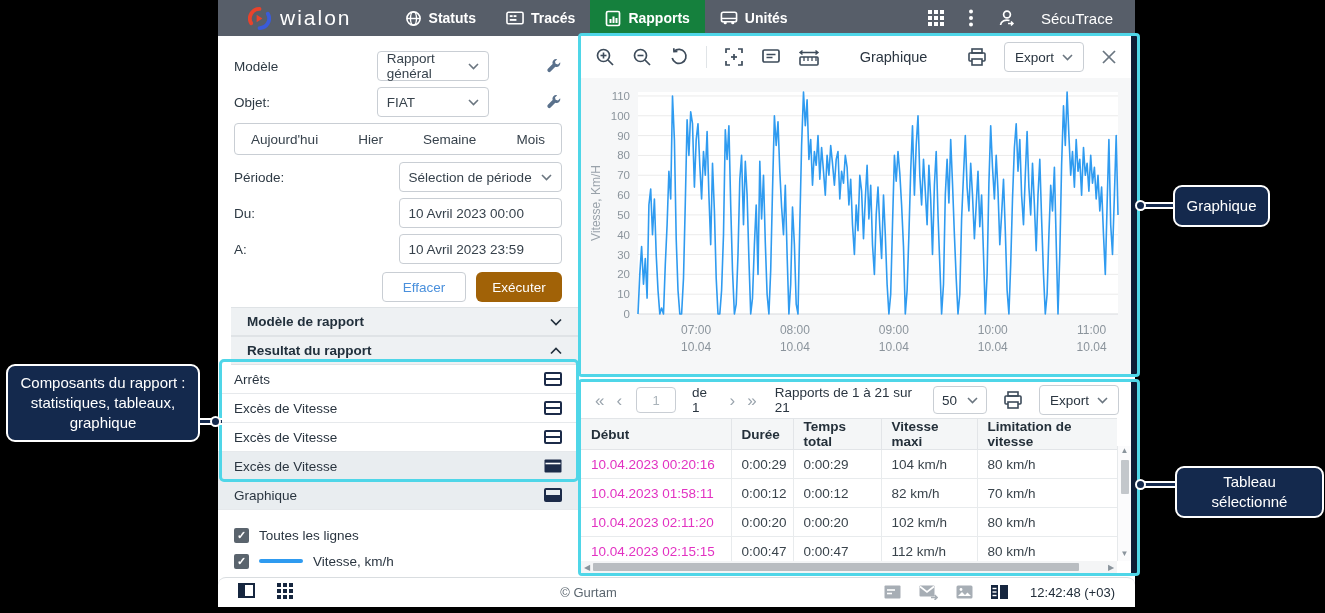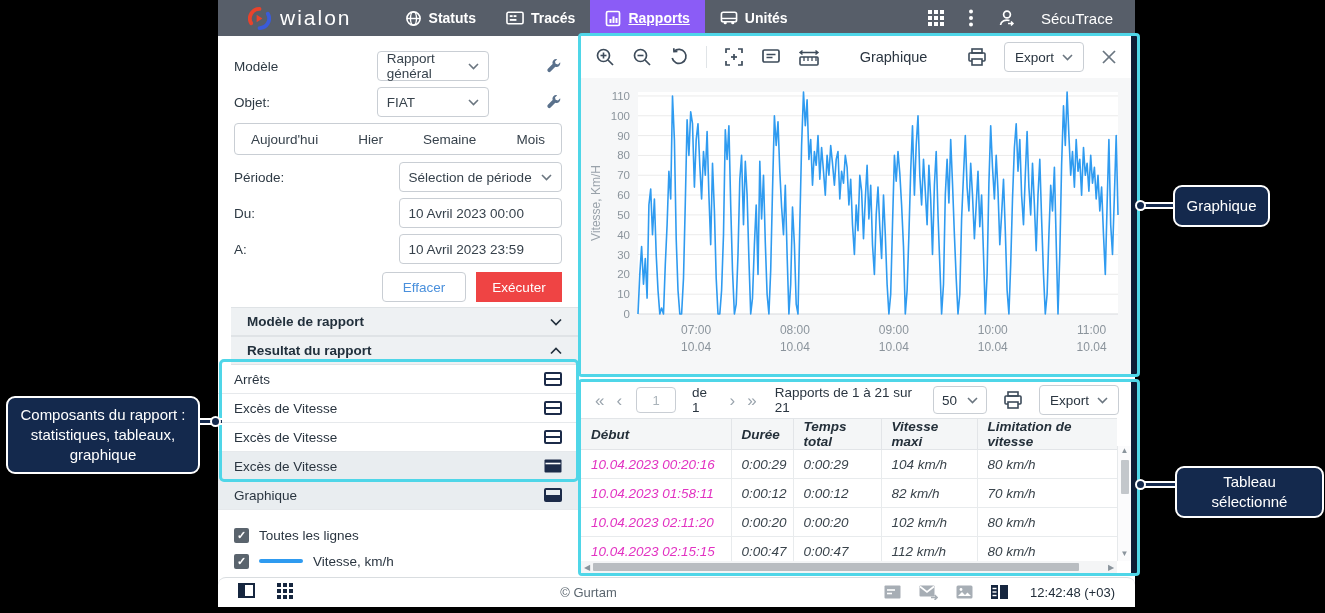--- a/index.html
+++ b/index.html
@@ -7,40 +7,40 @@
 
   
   #app { position:absolute; left:218px; top:0; width:917px; height:607px; background:#fff; }
 
   
   #navbar { position:absolute; left:0; top:0; right:0; height:36px; background:#575e69; display:flex; align-items:center; color:#fff; }
   .brand { display:flex; align-items:center; gap:9px; margin-left:30px; }
   .brand-text { font-size:21px; font-weight:400; letter-spacing:2px; color:#fff; }
   .nav-tabs { display:flex; height:36px; margin-left:38px; }
   .nav-tab { display:flex; align-items:center; gap:7px; padding:0 15px; font-size:14px; font-weight:700; color:#fff; cursor:pointer; }
-  .nav-tab.active { background:#8b5cf6;text-decoration:underline; }
+  .nav-tab.active { background:#15803d; }
   .nav-right { margin-left:auto; display:flex; align-items:center; gap:24px; margin-right:22px; }
   .nav-right .acct { font-size:15px; }
   .nicon { display:inline-flex; color:#fff; }
 
   
   #left-panel { position:absolute; left:0; top:36px; width:360px; bottom:30px; background:#fff; }
   .form { padding:12px 16px 0 16px; }
   .frow { height:36px; display:flex; align-items:center;gap:45px; }
   .flabel { width:140px; font-size:13.5px; color:#2e3a44; }
   .select, .tinput { height:30px; border:1px solid #c9ced4; border-radius:4px; display:flex; align-items:center; justify-content:space-between; padding:0 9px; font-size:13.5px; color:#37424c; background:#fff; }
   .select { width:152px; }
   .select.wide, .tinput { width:188px; }
   .wrench { margin-left:12px; display:inline-flex; color:#5a718c; cursor:pointer; }
   .chev { color:#6b7680; display:inline-flex; }
   .quick { height:32px; border:1px solid #c9ced4; border-radius:4px; display:flex; align-items:center; justify-content:space-between; padding:0 16px; margin:3px 0 4px 0; }
   .quick span { font-size:13.5px; color:#37424c; cursor:pointer; }
   .btnrow { height:40px; display:flex; align-items:center; justify-content:flex-end; gap:10px; padding-right:0; }
   .btn-outline { width:84px; height:30px; border:1px solid #c9ced4; border-radius:4px; background:#fff; color:#4a90dc; font-size:13.5px; display:flex; align-items:center; justify-content:center; cursor:pointer; }
-  .btn-primary { width:86px; height:30px; border:none; border-radius:0; background:#ef4444; color:#fff; font-size:13.5px; display:flex; align-items:center; justify-content:center; cursor:pointer; }
+  .btn-primary { width:86px; height:30px; border:none; border-radius:6px; background:#a16207; color:#fff; font-size:13.5px; display:flex; align-items:center; justify-content:center; cursor:pointer; }
 
   .sec-h { height:29px; background:#eef1f3; border-top:1px solid #dfe3e6; border-bottom:1px solid #dfe3e6; display:flex; align-items:center; justify-content:space-between; padding:0 16px; font-size:13.5px; font-weight:700; color:#22303c; cursor:pointer;margin-left:13px; }
   .litem { height:29px; display:flex; align-items:center; justify-content:space-between; padding:0 16px; border-bottom:1px solid #e6e9ec; font-size:13.5px; color:#2a3540; cursor:pointer; background:#fff; }
   .litem.sel { background:#e9edf0; }
   .licon { color:#1c2b49; display:inline-flex; }
 
   .legendblock { padding:12px 16px 0 16px; }
   .lrow { display:flex; align-items:center; gap:10px; height:26px; font-size:13.5px; color:#2a3540; }
   .cbx { width:15px; height:15px; border-radius:2px; background:#5a646d; color:#fff; font-size:11px; font-weight:700; display:flex; align-items:center; justify-content:center; cursor:pointer; }
   .swatch { width:44px; height:4px; border-radius:2px; }
@@ -70,21 +70,21 @@
 
   
   .ttoolbar { height:36px; display:flex; align-items:center; padding:0 12px; gap:8px; background:#fff; }
   .pgnav { font-size:17px; color:#9aa4ad; cursor:pointer; line-height:1; padding:0 2px; }
   .pagebox { width:44px; height:26px; border:1px solid #c9ced4; border-radius:4px; display:flex; align-items:center; justify-content:center; font-size:13px; color:#aab3ba; margin:0 4px; }
   .oftext { font-size:13.5px; color:#2a3540; margin:0 4px; }
   .summary { font-size:13.5px; color:#2a3540; margin-left:8px; }
   .sizesel { width:58px; height:28px; border:1px solid #c9ced4; border-radius:4px; display:flex; align-items:center; justify-content:space-between; padding:0 8px; font-size:13.5px; color:#2a3540; margin-left:10px; cursor:pointer; }
   .ttoolbar .ticon { color:#3d4b5a; display:inline-flex; cursor:pointer; margin-left:8px; }
 
-  table.rpt { border-collapse:collapse; width:536px; table-layout:fixed;font-style:italic; }
+  table.rpt { border-collapse:collapse; width:536px; table-layout:fixed; }
   table.rpt th { height:28px; background:#f4f6f7; border-top:1px solid #e2e5e8; border-bottom:1px solid #e2e5e8; border-right:1px solid #e2e5e8; font-size:13.5px; font-weight:700; color:#24303a; text-align:left; padding:0 10px; }
   table.rpt td { height:29px; border-bottom:1px solid #e8ebed; border-right:1px solid #e8ebed; font-size:13.5px; color:#3a444c; padding:0 10px; background:#fff; }
   table.rpt td.mag { color:#e232c2; }
   table.rpt th:last-child, table.rpt td:last-child { border-right:none; }
 
   .vscroll { position:absolute; top:64px; right:0; bottom:12px; width:14px; background:#fbfbfc; border-left:1px solid #e6e9eb; display:flex; flex-direction:column; align-items:center; }
   .varrow { font-size:8px; color:#8a949c; line-height:10px; height:12px; cursor:pointer; }
   .vthumb { width:8px; height:34px; background:#c3c7cb; border-radius:1px; margin-top:2px; cursor:pointer; }
   .hscroll { position:absolute; left:0; right:14px; bottom:0; height:12px; background:#f4f5f6; display:flex; align-items:center; }
   .harrow { font-size:8px; color:#8a949c; width:12px; text-align:center; cursor:pointer; }
@@ -611,21 +611,21 @@
       <span class="hthumb"></span>
       <span class="harrow">▶</span>
     </div>
   </div>
 </div>
 
 <div id="hl-list" class="hlbox"></div>
 
 <div class="connector" style="left:198px; top:418px; width:24px;"></div>
 <div class="conn-dot" style="left:210px; top:416px;"></div>
-<div class="callout" style="left:6px; top:396px; width:194px; height:78px;">
+<div class="callout" style="left:6px; top:364px; width:194px; height:78px;">
   <span>Composants du rapport : statistiques, tableaux, graphique</span>
 </div>
 
 <div class="connector" style="left:1141px; top:202px; width:34px;"></div>
 <div class="conn-dot" style="left:1135px; top:200px;"></div>
 <div class="callout" style="left:1173px; top:185px; width:97px; height:42px;">
   <span>Graphique</span>
 </div>
 
 <div class="connector" style="left:1141px; top:481px; width:36px;"></div>

